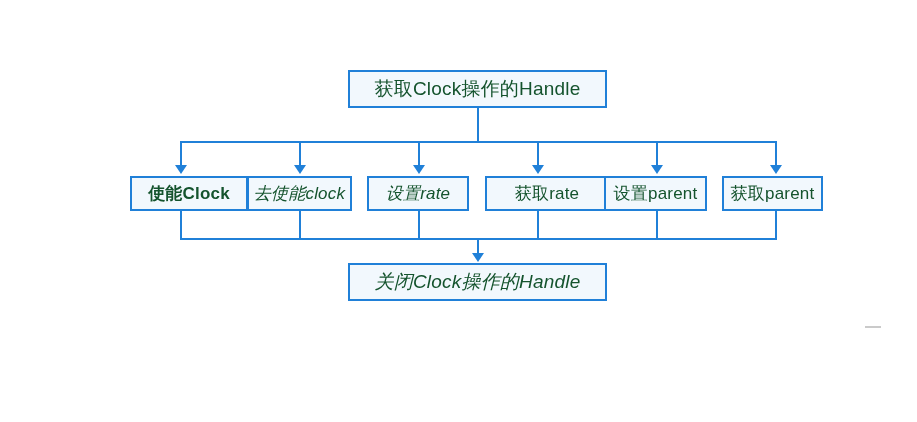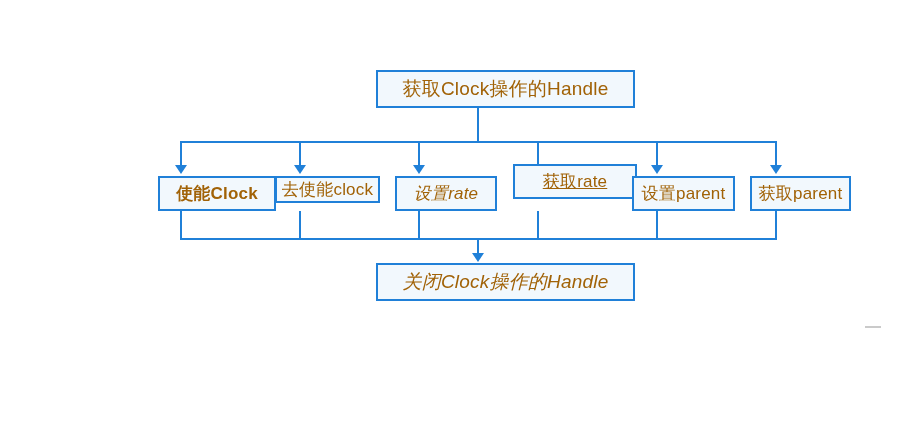--- a/index.html
+++ b/index.html
@@ -15,27 +15,26 @@
     width: 917px;
     height: 422px;
     background: #ffffff;
     overflow: hidden;
   }
   .node {
     position: absolute;
     box-sizing: border-box;
     background: #f2f8fd;
     border: 2px solid #2080d8;
-    color: #a16207;
+    color: #14532d;
     display: flex;
     align-items: center;
     justify-content: center;
     white-space: nowrap;
     letter-spacing: 0.2px;
-    margin-left: 28px;
   }
   .node-root {
     font-size: 19px;
   }
   .node-leaf {
     font-size: 17px;
   }
   .node-end {
     font-size: 19px;
   }
@@ -85,25 +84,25 @@
   <div class="arrow" style="left:532px; top:165px;"></div>
 
   <div class="conn conn-v" style="left:656px; top:141px; height:26px;"></div>
   <div class="arrow" style="left:651px; top:165px;"></div>
 
   <div class="conn conn-v" style="left:775px; top:141px; height:26px;"></div>
   <div class="arrow" style="left:770px; top:165px;"></div>
 
   <div class="node node-leaf" style="left:130px; top:176px; width:118px; height:35px;font-weight:bold;">使能Clock</div>
 
-  <div class="node node-leaf" style="left:247px; top:176px; width:105px; height:27px;">去使能clock</div>
+  <div class="node node-leaf" style="left:247px; top:176px; width:105px; height:35px;font-style:italic;">去使能clock</div>
 
   <div class="node node-leaf" style="left:367px; top:176px; width:102px; height:35px;font-style:italic;">设置rate</div>
 
-  <div class="node node-leaf" style="left:485px; top:164px; width:124px; height:35px;text-decoration:underline;">获取rate</div>
+  <div class="node node-leaf" style="left:485px; top:176px; width:124px; height:35px;">获取rate</div>
 
   <div class="node node-leaf" style="left:604px; top:176px; width:103px; height:35px;text-align:right;">设置parent</div>
 
   <div class="node node-leaf" style="left:722px; top:176px; width:101px; height:35px;">获取parent</div>
 
   <div class="conn conn-v" style="left:180px; top:211px; height:29px;"></div>
   <div class="conn conn-v" style="left:299px; top:211px; height:29px;"></div>
   <div class="conn conn-v" style="left:418px; top:211px; height:29px;"></div>
   <div class="conn conn-v" style="left:537px; top:211px; height:29px;"></div>
   <div class="conn conn-v" style="left:656px; top:211px; height:29px;"></div>

